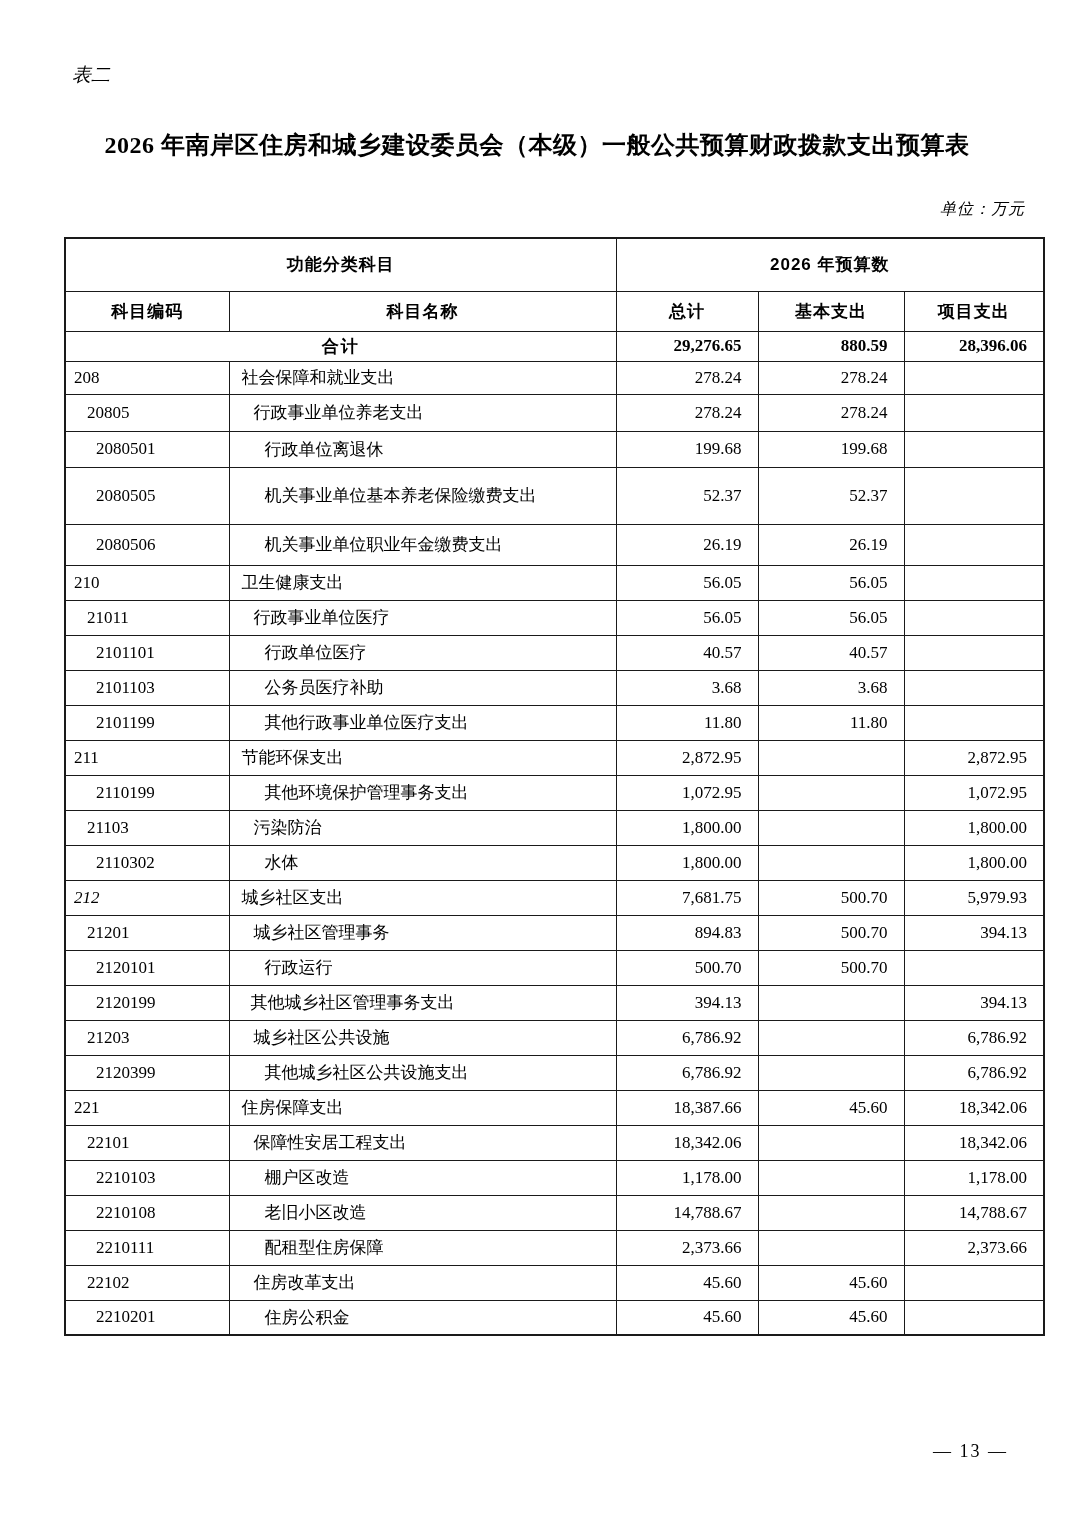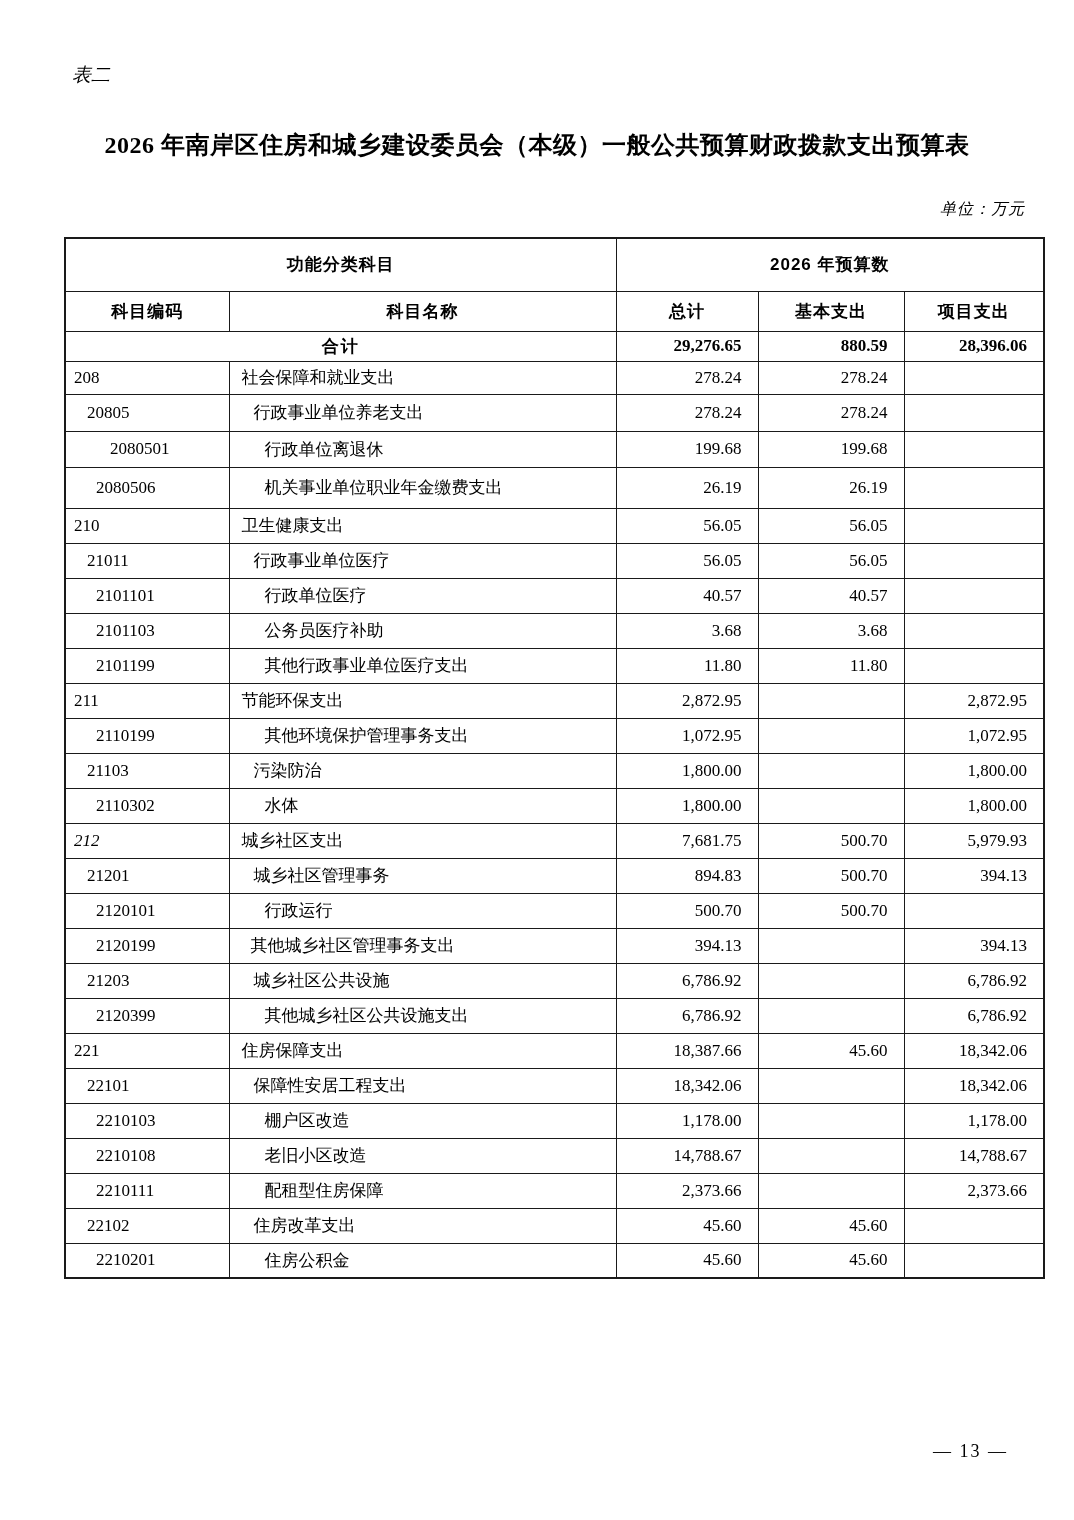--- a/index.html
+++ b/index.html
@@ -144,24 +144,31 @@
     <td class="c-num"></td>
   </tr>
         <tr style="height: 37px;">
     <td class="c-code" style="padding-left: 21px;">20805</td>
     <td class="c-name" style="padding-left: 24px;">行政事业单位养老支出</td>
     <td class="c-num">278.24</td>
     <td class="c-num">278.24</td>
     <td class="c-num"></td>
   </tr>
         <tr style="height: 36px;">
-    <td class="c-code" style="padding-left: 44px;">2080501</td>
+    <td class="c-code" style="padding-left: 30px;">2080501</td>
     <td class="c-name" style="padding-left: 35px;">行政单位离退休</td>
     <td class="c-num">199.68</td>
     <td class="c-num">199.68</td>
+    <td class="c-num"></td>
+  </tr>
+        <tr style="height: 57px;">
+    <td class="c-code" style="padding-left: 30px;">2080505</td>
+    <td class="c-name" style="padding-left: 35px;">机关事业单位基本养老保险缴费支出</td>
+    <td class="c-num">52.37</td>
+    <td class="c-num">52.37</td>
     <td class="c-num"></td>
   </tr>
         <tr style="height: 41px;">
     <td class="c-code" style="padding-left: 30px;">2080506</td>
     <td class="c-name" style="padding-left: 35px;">机关事业单位职业年金缴费支出</td>
     <td class="c-num">26.19</td>
     <td class="c-num">26.19</td>
     <td class="c-num"></td>
   </tr>
         <tr style="height: 35px;">

